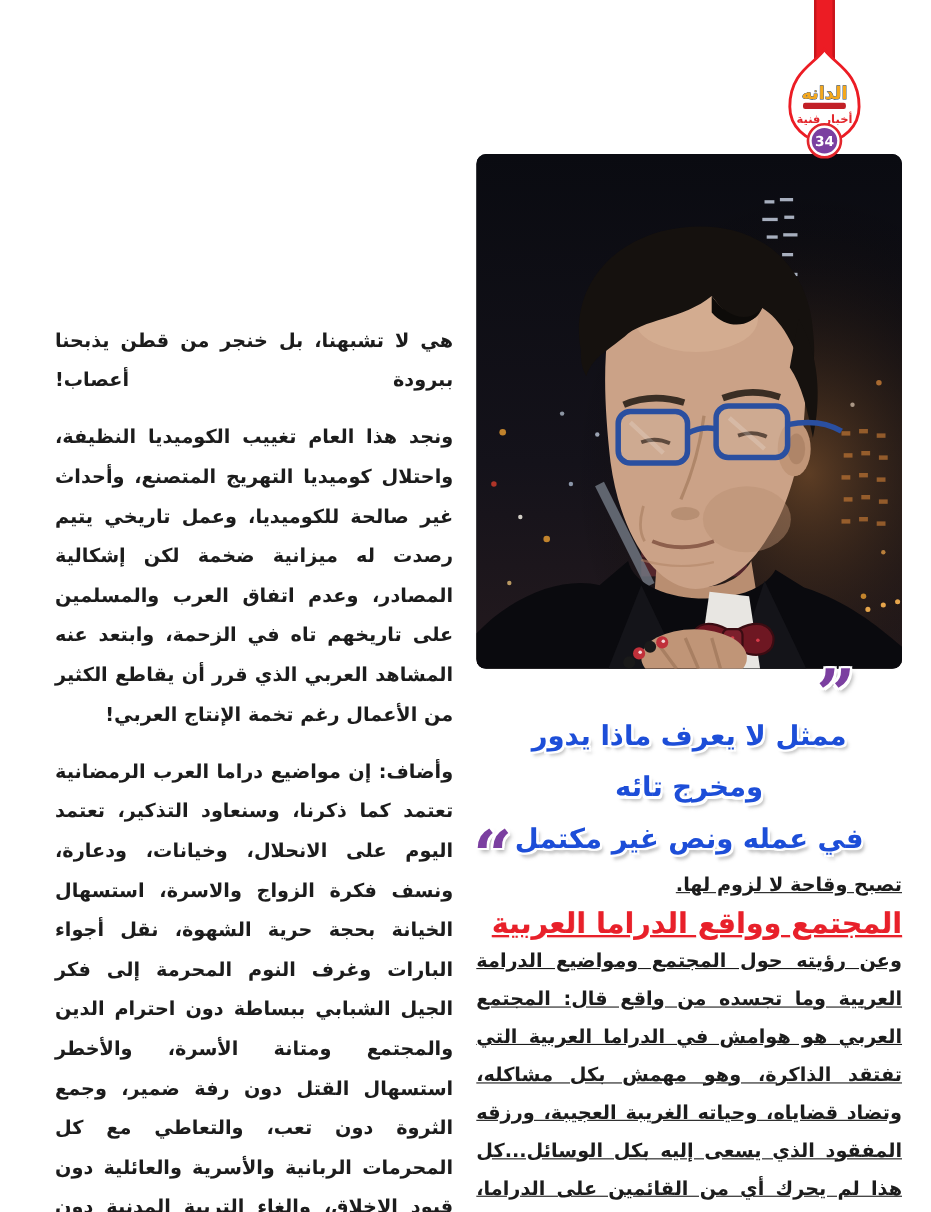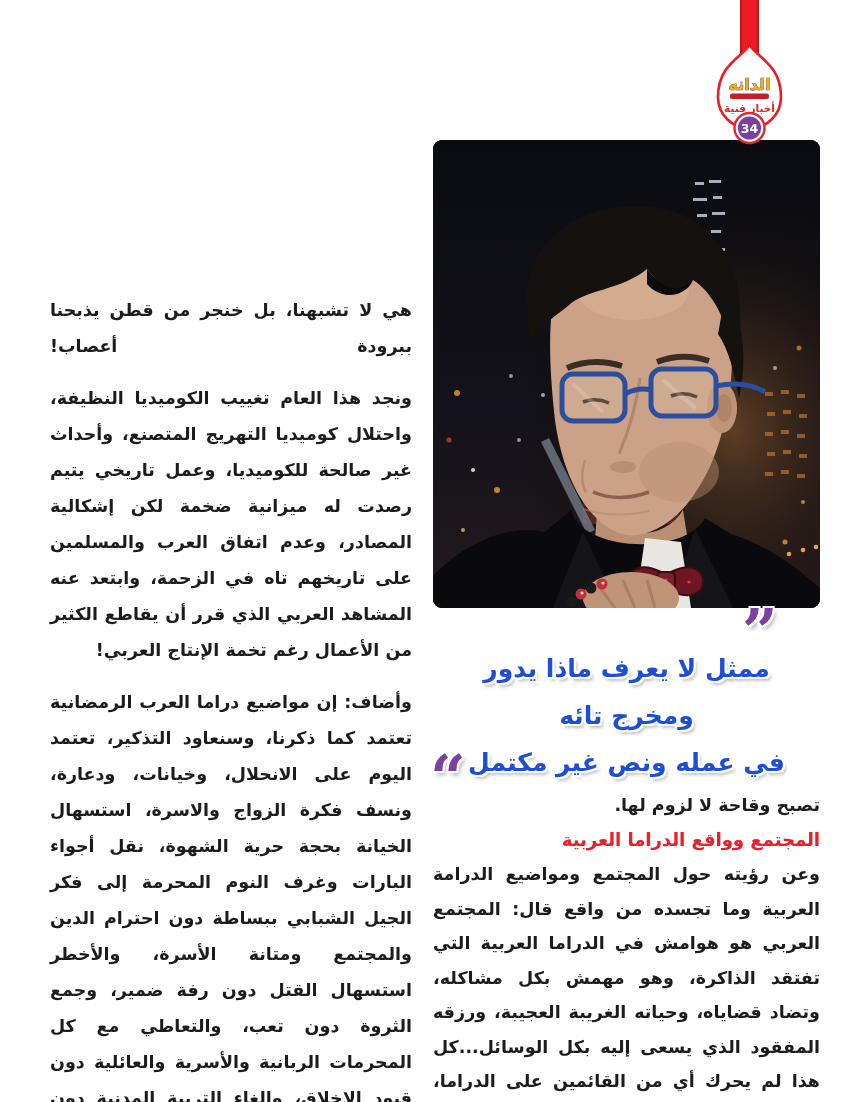--- a/index.html
+++ b/index.html
@@ -17,23 +17,23 @@
   #photo svg{display:block;}
   
   .col{
     position:absolute;color:#1c1c1c;text-align:justify;text-justify:inter-word;
     font-size:17.5px;font-weight:600;line-height:36px;letter-spacing:0;
   }
   #left-col{right:418px;left:32px;top:276px;width:394px;}
   #left-col p{margin:16px;}
   .fill-last{text-align-last:justify;}
   #right-col{left:433px;top:788px;width:387px;font-size:17.5px;line-height:34.5px;}
-  #right-col p{margin:0;}
+  #right-col p{margin:0;text-decoration:underline;}
   #section-heading{
-    color:#e8202a;font-size:18px;font-weight:800;line-height:34.5px;
+    color:#e8202a;font-size:26px;font-weight:800;line-height:34.5px;
     text-align:right;text-shadow:0.4px 0.4px 0 #f5b5b5;
   }
   
   #pull-quote{
     position:absolute;left:433px;top:645px;width:387px;text-align:center;
     color:#1d4ed8;font-size:25px;font-weight:800;line-height:47px;direction:rtl;
     text-shadow:
       -2px -2px 0 #fff, 2px -2px 0 #fff, -2px 2px 0 #fff, 2px 2px 0 #fff,
       0 -2px 0 #fff, 0 2px 0 #fff, -2px 0 0 #fff, 2px 0 0 #fff,
       3px 4px 3px rgba(120,120,120,.45);

